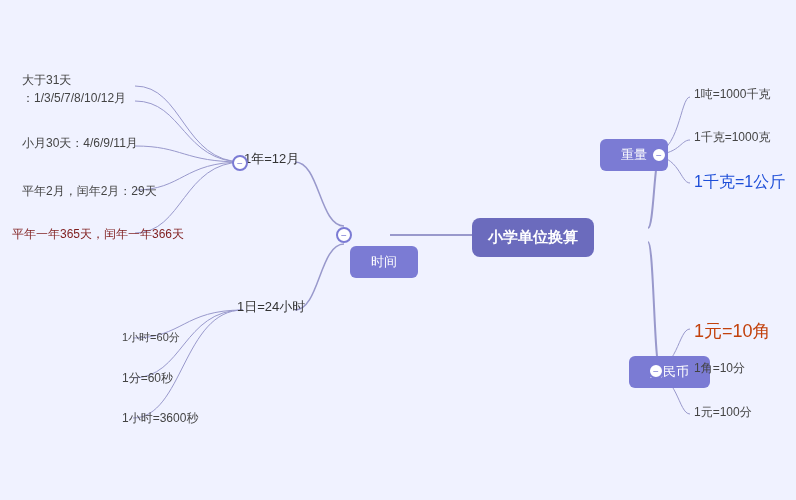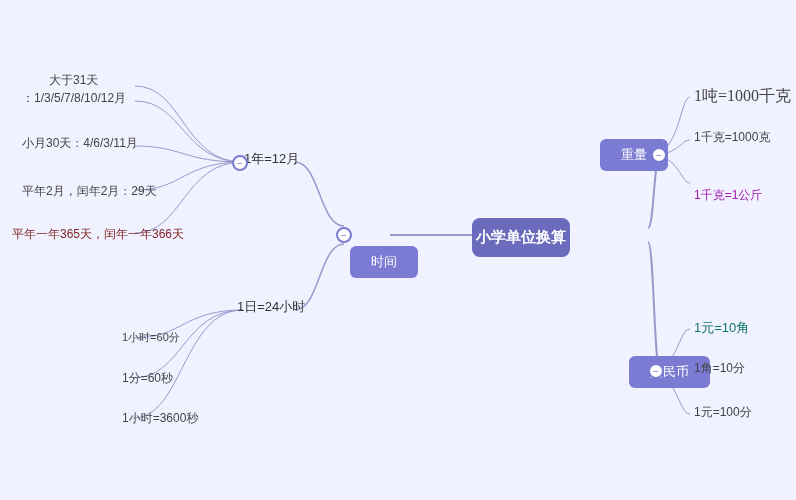--- a/index.html
+++ b/index.html
@@ -22,21 +22,21 @@
       display: flex;
       align-items: center;
       justify-content: center;
       border-radius: 6px;
       font-size: 14px;
       white-space: nowrap;
     }
     .node-center {
       background: #6b6bbd;
       color: white;
-      padding: 10px 4px;
+      padding: 10px 16px;
       border-radius: 8px;
       font-size: 15px;
       font-weight: bold;
     }
     .node-primary {
       background: #7b7bd4;
       color: white;
       padding: 7px 21px;
       border-radius: 6px;
       font-size: 13px;
@@ -93,28 +93,28 @@
 </div>
 
 <div class="node-box node-primary" style="left:350px; top:218px;margin-top:28px;">
   <span>时间</span>
 </div>
 
 <div class="node-box node-leaf" style="left:240px; top:148px; font-size:13px; color:#333;">
   <span>1年=12月</span>
 </div>
 
-<div class="node-box node-leaf" style="left:18px; top:70px; font-size:12px; color:#444;margin-left:27px;">
+<div class="node-box node-leaf" style="left:18px; top:70px; font-size:12px; color:#444;">
   <span>大于31天</span>
 </div>
 <div class="node-box node-leaf" style="left:18px; top:88px; font-size:12px; color:#444;">
   <span>：1/3/5/7/8/10/12月</span>
 </div>
 <div class="node-box node-leaf" style="left:18px; top:133px; font-size:12px; color:#444;">
-  <span>小月30天：4/6/3/11月</span>
+  <span>小月30天：4/6/9/11月</span>
 </div>
 <div class="node-box node-leaf" style="left:18px; top:181px; font-size:12px; color:#444;align-items:flex-end;">
   <span>平年2月，闰年2月：29天</span>
 </div>
 <div class="node-box node-leaf" style="left:8px; top:224px; font-size:12px; color:#7f1d1d;">
   <span>平年一年365天，闰年一年366天</span>
 </div>
 
 <div class="node-box node-leaf" style="left:233px; top:296px; font-size:13px; color:#333;">
   <span>1日=24小时</span>
@@ -127,35 +127,35 @@
   <span>1分=60秒</span>
 </div>
 <div class="node-box node-leaf" style="left:118px; top:408px; font-size:12px; color:#444;">
   <span>1小时=3600秒</span>
 </div>
 
 <div class="node-box node-primary" style="left:600px; top:139px;">
   <span>重量</span>
 </div>
 
-<div class="node-box node-leaf" style="left:690px; top:84px; font-size:16px; color:#444;font-family:Liberation Serif, serif;">
+<div class="node-box node-leaf" style="left:690px; top:84px; font-size:12px; color:#444;">
   <span>1吨=1000千克</span>
 </div>
 <div class="node-box node-leaf" style="left:690px; top:127px; font-size:12px; color:#444;">
   <span>1千克=1000克</span>
 </div>
-<div class="node-box node-leaf" style="left:690px; top:185px; font-size:12px; color:#a21caf;">
+<div class="node-box node-leaf" style="left:690px; top:170px; font-size:16px; color:#1d4ed8;">
   <span>1千克=1公斤</span>
 </div>
 
 <div class="node-box node-primary" style="left:629px; top:356px;">
   <span>人民币</span>
 </div>
 
-<div class="node-box node-leaf" style="left:690px; top:317px; font-size:13px; color:#0f766e;">
+<div class="node-box node-leaf" style="left:690px; top:317px; font-size:18px; color:#c2410c;">
   <span>1元=10角</span>
 </div>
 <div class="node-box node-leaf" style="left:690px; top:358px; font-size:12px; color:#444;">
   <span>1角=10分</span>
 </div>
 <div class="node-box node-leaf" style="left:690px; top:402px; font-size:12px; color:#444;">
   <span>1元=100分</span>
 </div>
 
 <div class="collapse-circle" style="left:336px; top:227px;">−</div>

